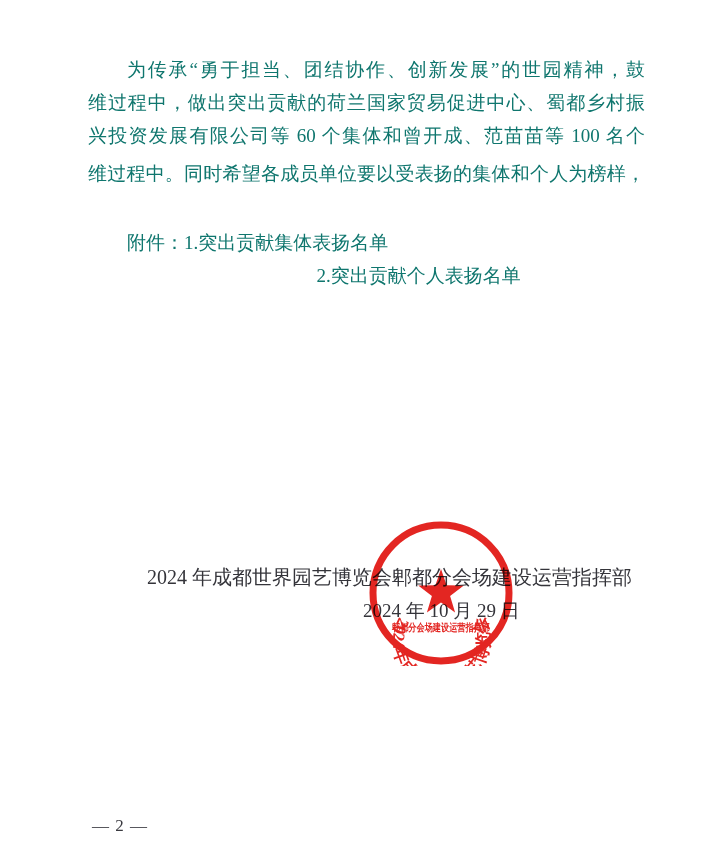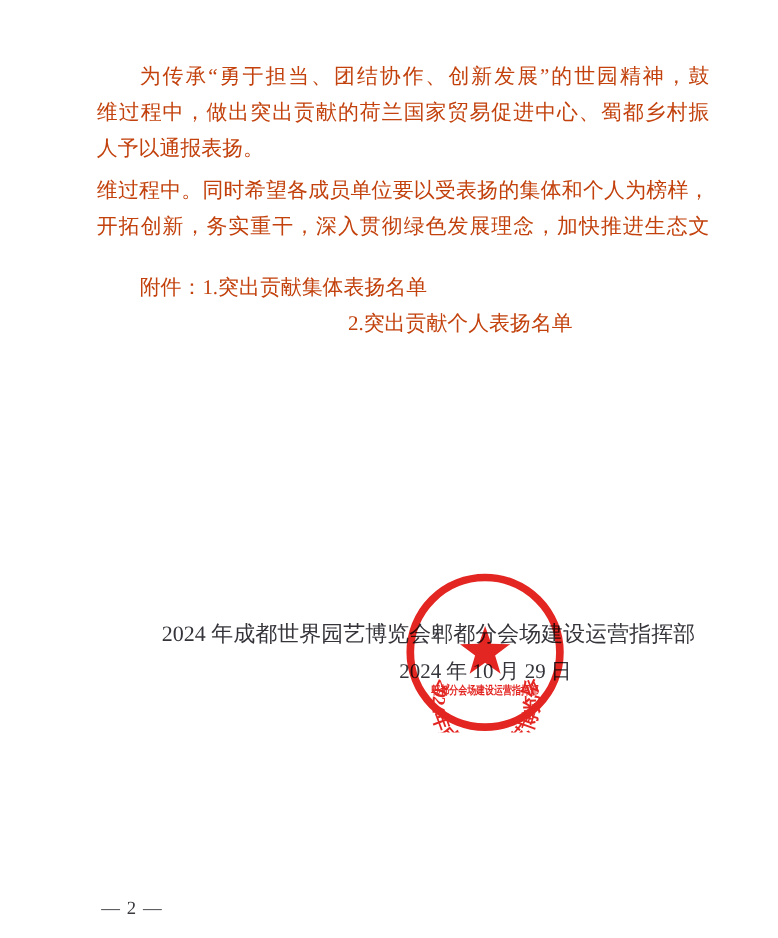--- a/index.html
+++ b/index.html
@@ -16,35 +16,35 @@
     font-family: "Liberation Serif", "DejaVu Serif", serif;
     color: #34343a;
   }
   .body-text {
     position: absolute;
     left: 88px;
     top: 53px;
     width: 557px;
     font-size: 19px;
     line-height: 33px;
-    color: #c2410c;
+    color: #0f766e;
   }
   .line {
     width: 100%;
     white-space: nowrap;
   }
   .just {
     text-align: justify;
     text-align-last: justify;
     text-justify: inter-ideograph;
     white-space: normal;
   }
   .indent   { padding-left: 39px; box-sizing: border-box; }
   .para-2   { margin-top: 5px; }
-  .attach   { margin-top: 22px; }
+  .attach   { margin-top: 36px; }
   .attach-2 { padding-left: 104px; box-sizing: border-box; text-align: center; }
   .signature-org {
     position: absolute;
     top: 563px;
     right: 75px;
     font-size: 20px;
     line-height: 28px;
     white-space: nowrap;
     color: #34343a;
   }
@@ -78,26 +78,25 @@
 </style>
 </head>
 <body>
 
 <div class="page">
 
   <div class="body-text">
     <div>
       <div class="line just indent">为传承“勇于担当、团结协作、创新发展”的世园精神，鼓</div>
       <div class="line just">维过程中，做出突出贡献的荷兰国家贸易促进中心、蜀都乡村振</div>
-      <div class="line">人予以通报表扬。</div>
+      <div class="line just">兴投资发展有限公司等 60 个集体和曾开成、范苗苗等 100 名个</div>
     </div>
 
     <div class="para-2">
       <div class="line just">维过程中。同时希望各成员单位要以受表扬的集体和个人为榜样，</div>
-      <div class="line just">开拓创新，务实重干，深入贯彻绿色发展理念，加快推进生态文</div>
     </div>
 
     <div class="attach">
       <div class="line indent">附件：1.突出贡献集体表扬名单</div>
       <div class="line attach-2">2.突出贡献个人表扬名单</div>
     </div>
   </div>
 
   <div class="signature-org">2024 年成都世界园艺博览会郫都分会场建设运营指挥部</div>
   <div class="signature-date">2024 年 10 月 29 日</div>

